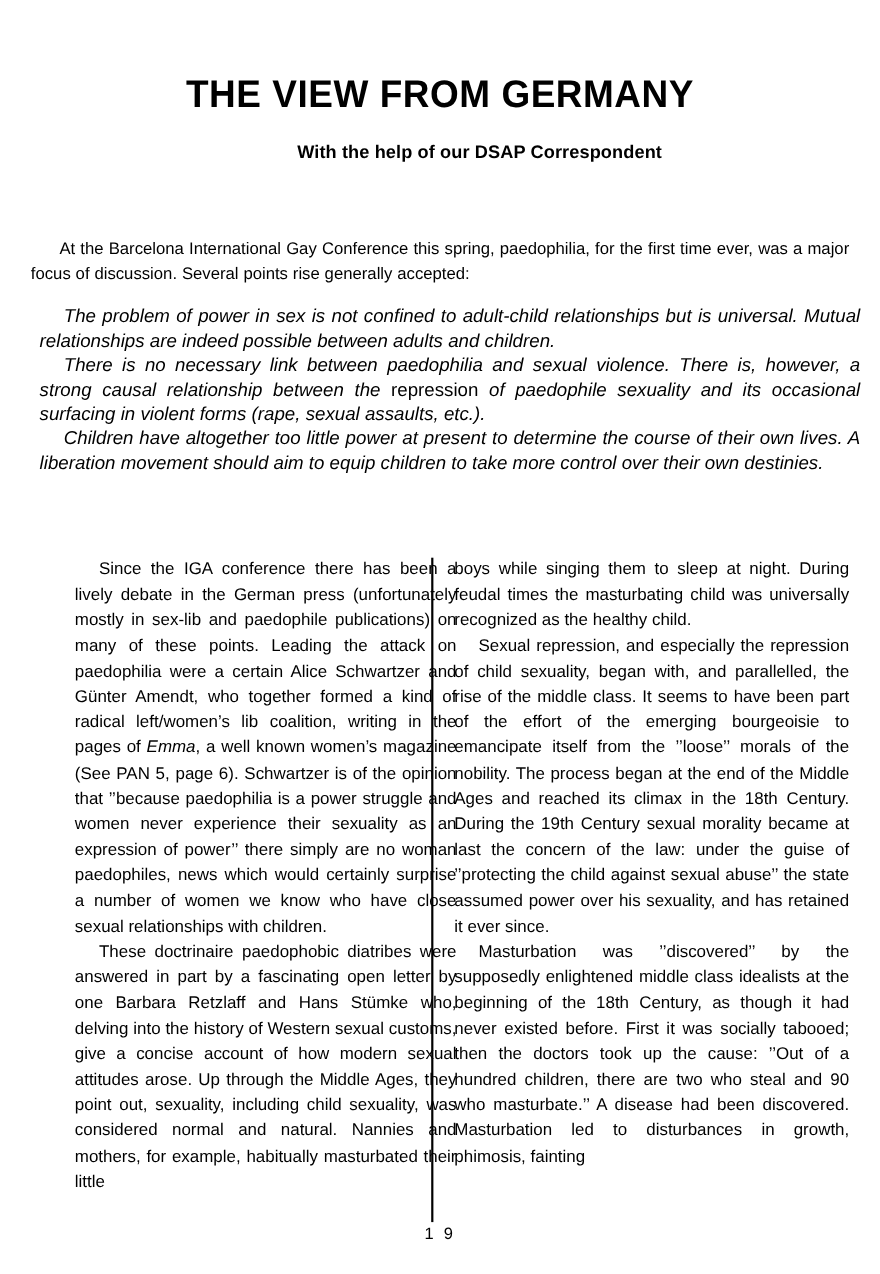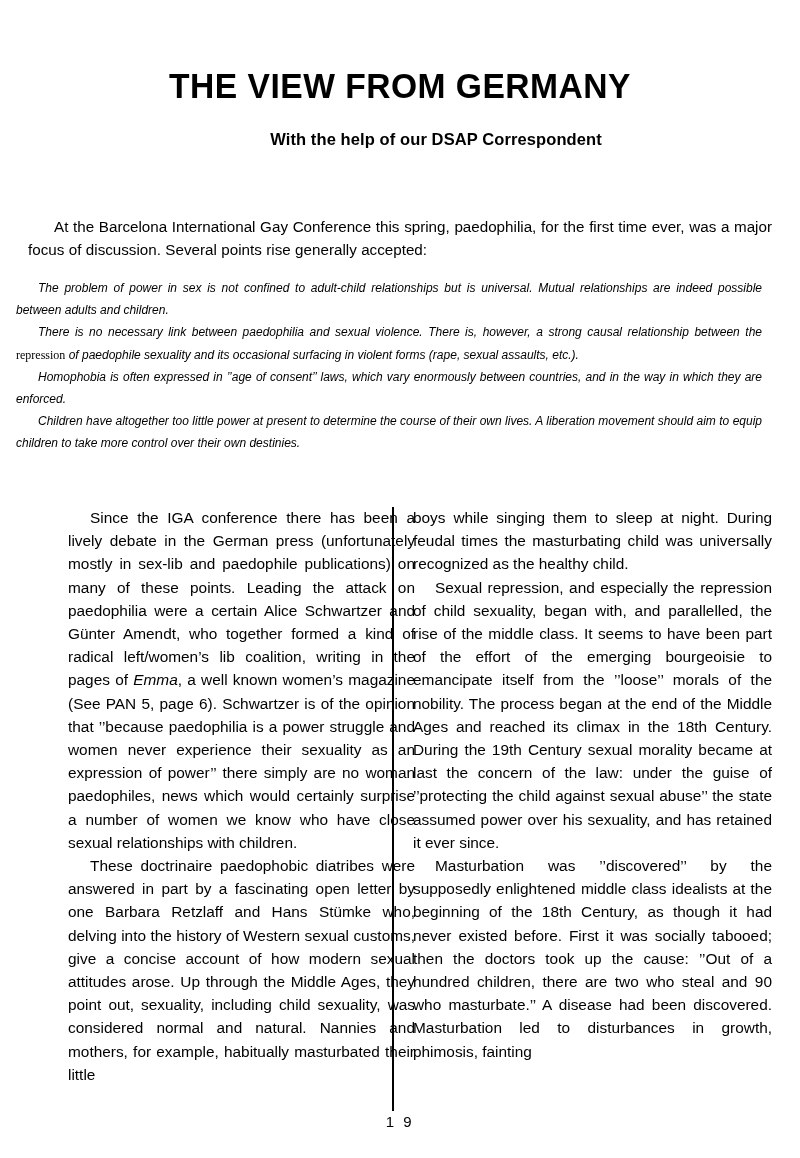--- a/index.html
+++ b/index.html
@@ -58,35 +58,34 @@
     font-size: 15.2px;
     line-height: 22.5px;
     text-align: justify;
     text-indent: 26px;
     word-spacing: 0.2px;
   }
 
   
   .quote {
     position: absolute;
-    left: 16px;
+    left: 36px;
     top: 277px;
     width: 746px;
-    font-size: 12px;
+    font-size: 17px;
     line-height: 22.2px;
     font-style: italic;
     text-align: justify;
   }
   .quote p {
     margin: 0;
     text-indent: 22px;
   }
   .quote .roman {
     font-style: normal;
-    font-family: Liberation Serif, serif;
   }
 
   
   .col {
     position: absolute;
     top: 506px;
     font-size: 15.4px;
     line-height: 23.2px;
     text-align: justify;
   }
@@ -126,21 +125,20 @@
 
   <h1 class="title">THE VIEW FROM GERMANY</h1>
 
   <div class="subtitle">With the help of our DSAP Correspondent</div>
 
   <div class="intro">At the Barcelona International Gay Conference this spring, paedophilia, for the first time ever, was a major focus of discussion. Several points rise generally accepted:</div>
 
   <div class="quote">
     <p>The problem of power in sex is not confined to adult-child relationships but is universal. Mutual relationships are indeed possible between adults and children.</p>
     <p><span>There is no necessary link between paedophilia and sexual violence. There is, however, a strong causal relationship between the </span><span class="roman">repression</span><span> of paedophile sexuality and its occasional surfacing in violent forms (rape, sexual assaults, etc.).</span></p>
-    <p>Homophobia is often expressed in ’’age of consent’’ laws, which vary enormously between countries, and in the way in which they are enforced.</p>
     <p>Children have altogether too little power at present to determine the course of their own lives. A liberation movement should aim to equip children to take more control over their own destinies.</p>
   </div>
 
   <div class="col-rule"></div>
 
   <div class="col col-left">
     <p><span>Since the IGA conference there has been a lively debate in the German press (unfortunately mostly in sex-lib and paedophile publications) on many of these points. Leading the attack on paedophilia were a certain Alice Schwartzer and Günter Amendt, who together formed a kind of radical left/women’s lib coalition, writing in the pages of </span><em>Emma</em><span>, a well known women’s magazine (See PAN 5, page 6). Schwartzer is of the opinion that ’’because paedophilia is a power struggle and women never experience their sexuality as an expression of power’’ there simply are no woman paedophiles, news which would certainly surprise a number of women we know who have close sexual relationships with children.</span></p>
     <p>These doctrinaire paedophobic diatribes were answered in part by a fascinating open letter by one Barbara Retzlaff and Hans Stümke who, delving into the history of Western sexual customs, give a concise account of how modern sexual attitudes arose. Up through the Middle Ages, they point out, sexuality, including child sexuality, was considered normal and natural. Nannies and mothers, for example, habitually masturbated their little</p>
   </div>
 

